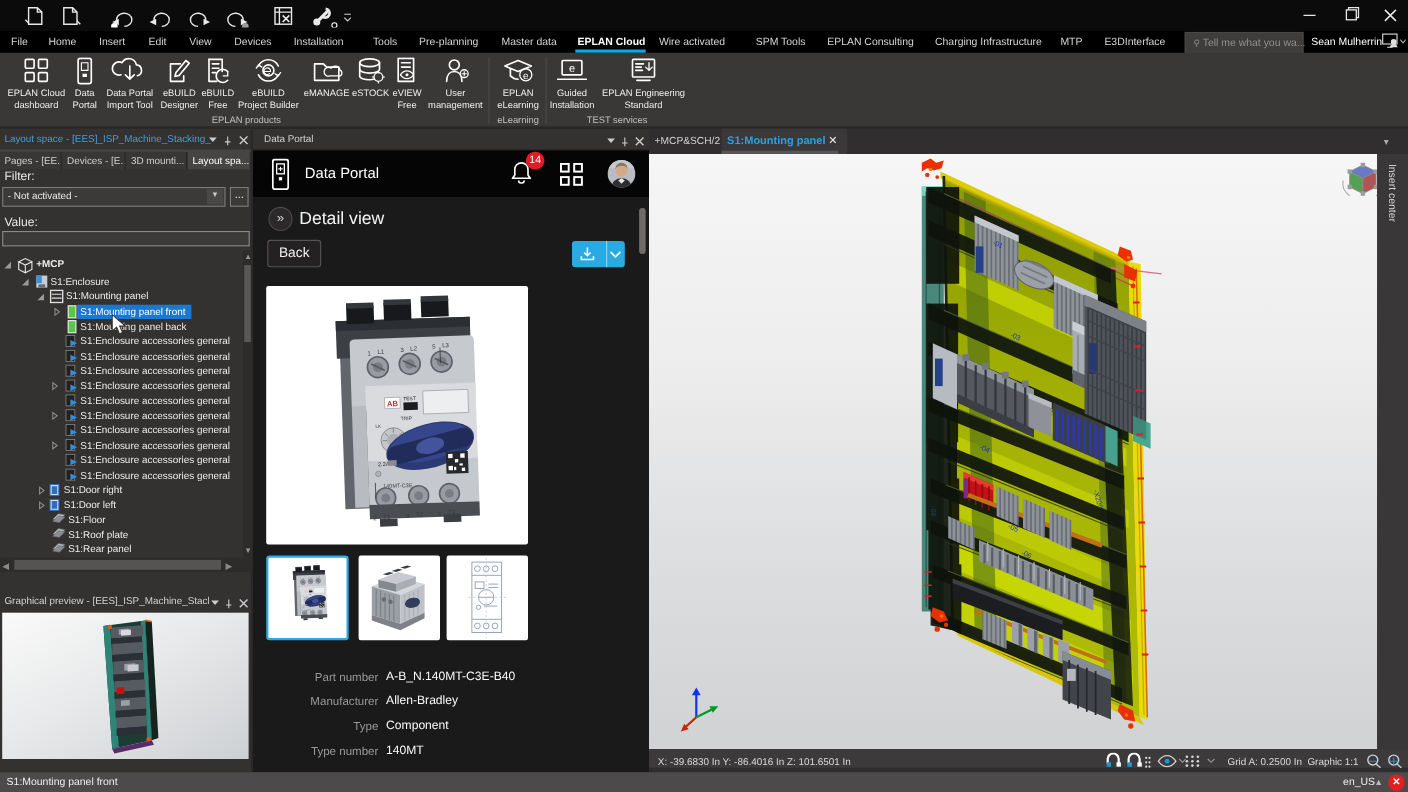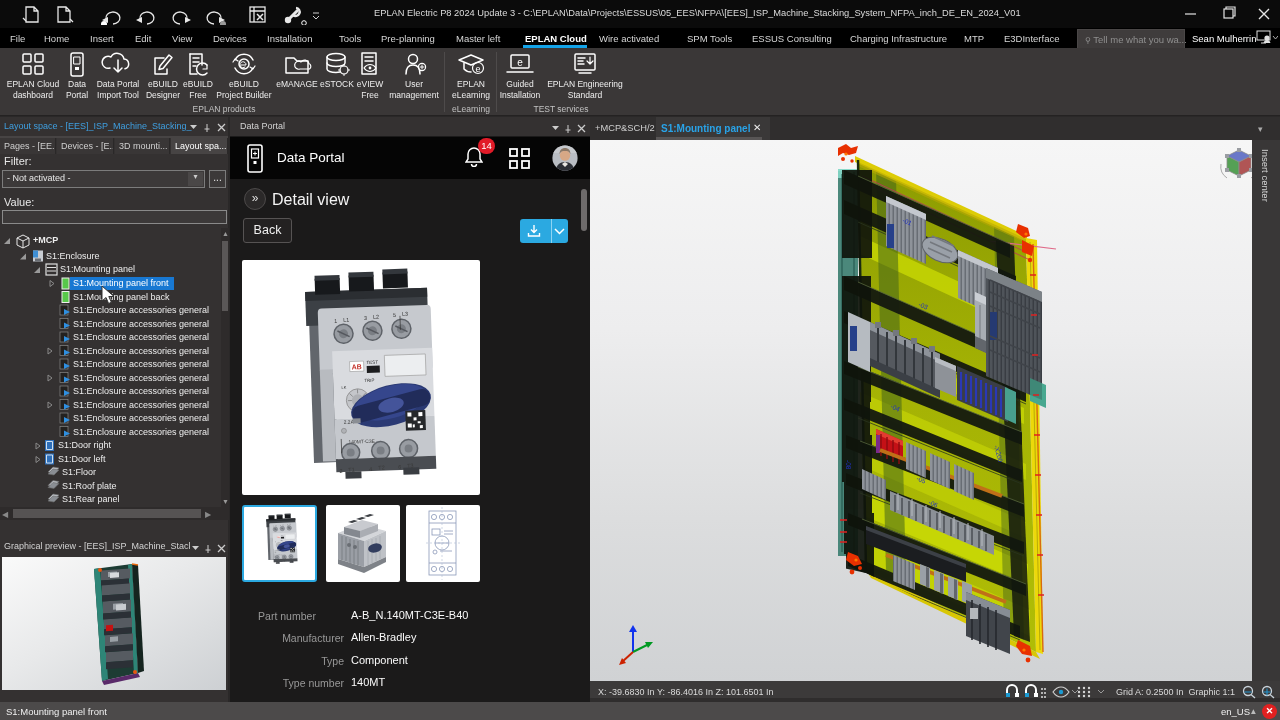--- a/index.html
+++ b/index.html
@@ -50,21 +50,20 @@
 <circle cx="84" cy="20" r="3" fill="#fff"></circle>
       <circle cx="203" cy="20" r="3" fill="#9a9a9a"></circle>
 <g stroke="#e8e8e8" fill="none">
         <path d="M270 14l7-7" stroke-width="3" stroke-linecap="round"></path>
         <circle cx="268" cy="16" r="3.2" fill="#e8e8e8" stroke="none"></circle>
         <path d="M276 4a4 4 0 1 1-3 7" stroke-width="2.5"></path>
       </g>
 <circle cx="284" cy="19" r="2.3" fill="none" stroke="#fff"></circle>
 <path d="M293 9h6 M293 12l3 3 3-3" stroke="#cfcfcf" fill="none"></path>
 </svg>
-<div class="abs" id="title">EPLAN Electric P8 2024 Update 3 - C:\EPLAN\Data\Projects\ESSUS\05_EES\NFPA\[EES]_ISP_Machine_Stacking_System_NFPA_inch_DE_EN_2024_V01</div>
 
 <svg class="abs" style="left:1175px;top:0" width="105" height="28" viewBox="0 0 105 28">
 <g stroke="#e5e5e5" fill="none" stroke-width="1.2">
 <path d="M10 14h11"></path>
 <rect x="49" y="9" width="9" height="9"></rect>
         <path d="M51 9v-2h9v9h-2"></path>
 <path d="M84 9l10 10 M94 9l-10 10" stroke-width="1.4"></path>
 </g>
 </svg>
 </div>
@@ -72,26 +71,26 @@
 <div class="abs" id="menubar">
 <div class="mi" style="left:10px">File</div>
 <div class="mi" style="left:44px">Home</div>
 <div class="mi" style="left:90px">Insert</div>
 <div class="mi" style="left:135px">Edit</div>
 <div class="mi" style="left:172px">View</div>
 <div class="mi" style="left:213px">Devices</div>
 <div class="mi" style="left:267px">Installation</div>
 <div class="mi" style="left:339px">Tools</div>
 <div class="mi" style="left:381px">Pre-planning</div>
-<div class="mi" style="left:456px">Master left</div>
+<div class="mi" style="left:456px">Master data</div>
 <div class="mi" style="left:525px;color:#fff;font-weight:bold">EPLAN Cloud</div>
 <div class="abs" style="left:523px;top:17px;width:64px;height:3px;background:#13a3e8"></div>
 <div class="mi" style="left:599px">Wire activated</div>
 <div class="mi" style="left:687px">SPM Tools</div>
-<div class="mi" style="left:752px">ESSUS Consulting</div>
+<div class="mi" style="left:752px">EPLAN Consulting</div>
 <div class="mi" style="left:850px">Charging Infrastructure</div>
 <div class="mi" style="left:964px">MTP</div>
 <div class="mi" style="left:1004px">E3DInterface</div>
 <div class="abs" style="left:1077px;top:1px;width:108px;height:18px;background:#3f3c3c;border:1px solid #4a4747;font-size:9.5px;color:#8f8f8f;padding:4px 0 16px 7px;white-space:nowrap"><span style="font-size:8px">⚲</span> Tell me what you wa...</div>
 <div class="mi" style="left:1192px;color:#fff">Sean Mulherrin</div>
 <svg class="abs" style="left:1256px;top:2px" width="22" height="16" viewBox="0 0 22 16">
       <g stroke="#e0e0e0" fill="none">
         <rect x="1" y="1" width="13" height="9"></rect>
         <path d="M5 13h5"></path>
         <circle cx="11" cy="8" r="2.6" fill="#e0e0e0" stroke="none"></circle>
@@ -637,21 +636,21 @@
 <circle cx="29" cy="47" r="2"></circle>
           <path d="M34 46h12"></path>
 </g>
 <g stroke="#b0bcd4" stroke-width=".6" stroke-dasharray="2 2" fill="none">
           <path d="M36 2v73 M20 38h34"></path>
         </g>
 </svg>
 </div>
 
 <div class="spec">
-<div class="abs" style="left:0px;top:493px;width:114px;text-align:center;font-size:10.5px;color:#989898">Part number</div>
+<div class="abs" style="left:0px;top:493px;width:114px;text-align:right;font-size:10.5px;color:#989898">Part number</div>
 <div class="abs" style="left:121px;top:492px;font-size:11px;color:#fafafa;font-weight:normal">A-B_N.140MT-C3E-B40</div>
 <div class="abs" style="left:0px;top:515px;width:114px;text-align:right;font-size:10.5px;color:#989898">Manufacturer</div>
 <div class="abs" style="left:121px;top:514px;font-size:11px;color:#fafafa">Allen-Bradley</div>
 <div class="abs" style="left:0px;top:538px;width:114px;text-align:right;font-size:10.5px;color:#989898">Type</div>
 <div class="abs" style="left:121px;top:537px;font-size:11px;color:#fafafa">Component</div>
 <div class="abs" style="left:0px;top:560px;width:114px;text-align:right;font-size:10.5px;color:#989898">Type number</div>
 <div class="abs" style="left:121px;top:559px;font-size:11px;color:#fafafa">140MT</div>
 </div>
 </div>
 

